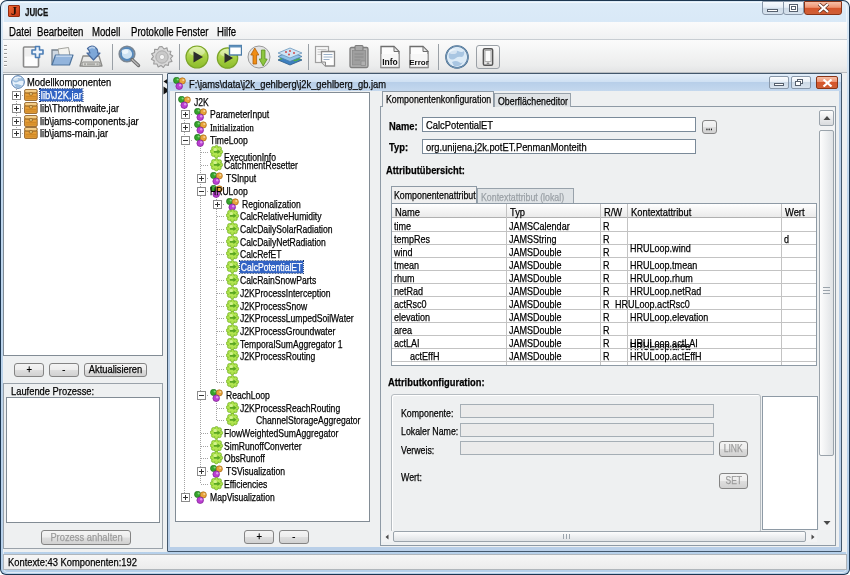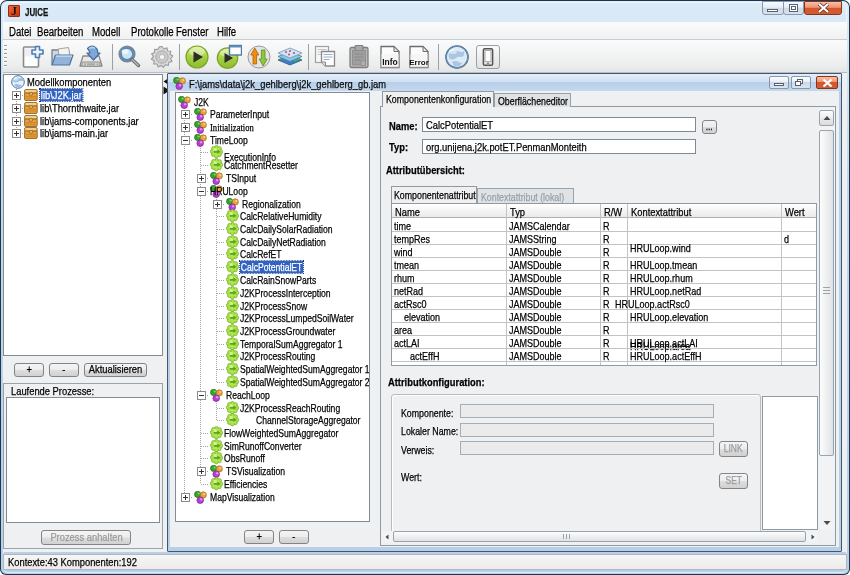--- a/index.html
+++ b/index.html
@@ -575,38 +575,36 @@
 <circle cx="9.4" cy="9.8" r="1.9" fill="#aee34a"></circle>
 <circle cx="6.3" cy="11" r="1.9" fill="#aee34a"></circle>
 <circle cx="3.3" cy="9.5" r="1.9" fill="#aee34a"></circle>
 <circle cx="2.2" cy="6.4" r="1.9" fill="#aee34a"></circle>
 <circle cx="3.5" cy="3.4" r="1.9" fill="#aee34a"></circle>
 </g>
 <circle cx="6.5" cy="6.7" r="4.1" fill="#b2e551"></circle>
 <circle cx="5.2" cy="4.6" r="1.6" fill="#d9f59c" opacity="0.85"></circle>
 <path d="M3.8 5.9 L7.4 5.9 L7.4 4.6 L10.7 6.8 L7.4 9 L7.4 7.7 L3.8 7.7 Z" fill="#5aa622"></path>
 </svg></div>
-    <div class="abs" style="left:63.5px;top:270px;"><span class="t" style="font-size:11px;transform:scaleX(0.78);">SpatialWeightedSumAggregator 1</span></div>
     <div class="abs hdot" style="left:40.5px;top:289px;width:7.0px;"></div>
     <div class="abs" style="left:50px;top:282px;"><svg width="14" height="14" viewBox="0 0 14 14">
 <g stroke="#6fae24" stroke-width="0.7">
 <circle cx="6.5" cy="2.4" r="1.9" fill="#aee34a"></circle>
 <circle cx="9.6" cy="3.6" r="1.9" fill="#aee34a"></circle>
 <circle cx="10.8" cy="6.8" r="1.9" fill="#aee34a"></circle>
 <circle cx="9.4" cy="9.8" r="1.9" fill="#aee34a"></circle>
 <circle cx="6.3" cy="11" r="1.9" fill="#aee34a"></circle>
 <circle cx="3.3" cy="9.5" r="1.9" fill="#aee34a"></circle>
 <circle cx="2.2" cy="6.4" r="1.9" fill="#aee34a"></circle>
 <circle cx="3.5" cy="3.4" r="1.9" fill="#aee34a"></circle>
 </g>
 <circle cx="6.5" cy="6.7" r="4.1" fill="#b2e551"></circle>
 <circle cx="5.2" cy="4.6" r="1.6" fill="#d9f59c" opacity="0.85"></circle>
 <path d="M3.8 5.9 L7.4 5.9 L7.4 4.6 L10.7 6.8 L7.4 9 L7.4 7.7 L3.8 7.7 Z" fill="#5aa622"></path>
 </svg></div>
-    <div class="abs" style="left:63.5px;top:283px;"><span class="t" style="font-size:11px;transform:scaleX(0.78);">SpatialWeightedSumAggregator 2</span></div>
     <div class="abs hdot" style="left:24.5px;top:302px;width:7.0px;"></div>
     <div class="abs" style="left:20.5px;top:298px;width:9px;height:9px;border:1px solid #8c8c8c;background:#fff;"></div>
     <div class="abs" style="left:22.5px;top:302px;width:5px;height:1px;background:#333;"></div>
     <div class="abs" style="left:34px;top:296px;"><svg width="13" height="13" viewBox="0 0 13 13">
 <circle cx="3.6" cy="3.4" r="3.1" fill="#35a42c" stroke="#1f6e1a" stroke-width="0.7"></circle>
 <circle cx="4.7" cy="2.5" r="1.1" fill="#8fd886" opacity="0.9"></circle>
 <circle cx="9.3" cy="3.9" r="3.1" fill="#e8a33c" stroke="#a86a14" stroke-width="0.7"></circle>
 <circle cx="10.3" cy="3" r="1.1" fill="#f7d9a0" opacity="0.9"></circle>
 <circle cx="6.2" cy="9.2" r="3.3" fill="#bb3ed2" stroke="#7c2291" stroke-width="0.7"></circle>
 <circle cx="7.2" cy="8.2" r="1.2" fill="#e2a0ef" opacity="0.9"></circle>
@@ -800,21 +798,21 @@
 <div class="abs" style="left:394px;top:285px;z-index:5;"><span class="t" style="font-size:11px;transform:scaleX(0.82);">netRad</span></div>
 <div class="abs" style="left:509px;top:285px;z-index:5;"><span class="t" style="font-size:11px;transform:scaleX(0.82);">JAMSDouble</span></div>
 <div class="abs" style="left:603px;top:285px;z-index:5;"><span class="t" style="font-size:11px;transform:scaleX(0.82);">R</span></div>
 <div class="abs" style="left:630px;top:285px;z-index:5;"><span class="t" style="font-size:11px;transform:scaleX(0.82);">HRULoop.netRad</span></div>
 <div class="abs" style="left:392px;top:309px;width:424px;height:1px;background:#c3c3c3;z-index:5;"></div>
 <div class="abs" style="left:394px;top:298px;z-index:5;"><span class="t" style="font-size:11px;transform:scaleX(0.82);">actRsc0</span></div>
 <div class="abs" style="left:509px;top:298px;z-index:5;"><span class="t" style="font-size:11px;transform:scaleX(0.82);">JAMSDouble</span></div>
 <div class="abs" style="left:603px;top:298px;z-index:5;"><span class="t" style="font-size:11px;transform:scaleX(0.82);">R</span></div>
 <div class="abs" style="left:603px;top:298px;z-index:5;margin-left:12px;"><span class="t" style="font-size:11px;transform:scaleX(0.82);">HRULoop.actRsc0</span></div>
 <div class="abs" style="left:392px;top:322px;width:424px;height:1px;background:#c3c3c3;z-index:5;"></div>
-<div class="abs" style="left:404px;top:311px;z-index:5;"><span class="t" style="font-size:11px;transform:scaleX(0.82);">elevation</span></div>
+<div class="abs" style="left:394px;top:311px;z-index:5;"><span class="t" style="font-size:11px;transform:scaleX(0.82);">elevation</span></div>
 <div class="abs" style="left:509px;top:311px;z-index:5;"><span class="t" style="font-size:11px;transform:scaleX(0.82);">JAMSDouble</span></div>
 <div class="abs" style="left:603px;top:311px;z-index:5;"><span class="t" style="font-size:11px;transform:scaleX(0.82);">R</span></div>
 <div class="abs" style="left:630px;top:311px;z-index:5;"><span class="t" style="font-size:11px;transform:scaleX(0.82);">HRULoop.elevation</span></div>
 <div class="abs" style="left:392px;top:335px;width:424px;height:1px;background:#c3c3c3;z-index:5;"></div>
 <div class="abs" style="left:394px;top:324px;z-index:5;"><span class="t" style="font-size:11px;transform:scaleX(0.82);">area</span></div>
 <div class="abs" style="left:509px;top:324px;z-index:5;"><span class="t" style="font-size:11px;transform:scaleX(0.82);">JAMSDouble</span></div>
 <div class="abs" style="left:603px;top:324px;z-index:5;"><span class="t" style="font-size:11px;transform:scaleX(0.82);">R</span></div>
 <div class="abs" style="left:630px;top:340px;z-index:5;"><span class="t" style="font-size:11px;transform:scaleX(0.82);">HRULoop.area</span></div>
 <div class="abs" style="left:392px;top:348px;width:424px;height:1px;background:#c3c3c3;z-index:5;"></div>
 <div class="abs" style="left:394px;top:337px;z-index:5;"><span class="t" style="font-size:11px;transform:scaleX(0.82);">actLAI</span></div>

